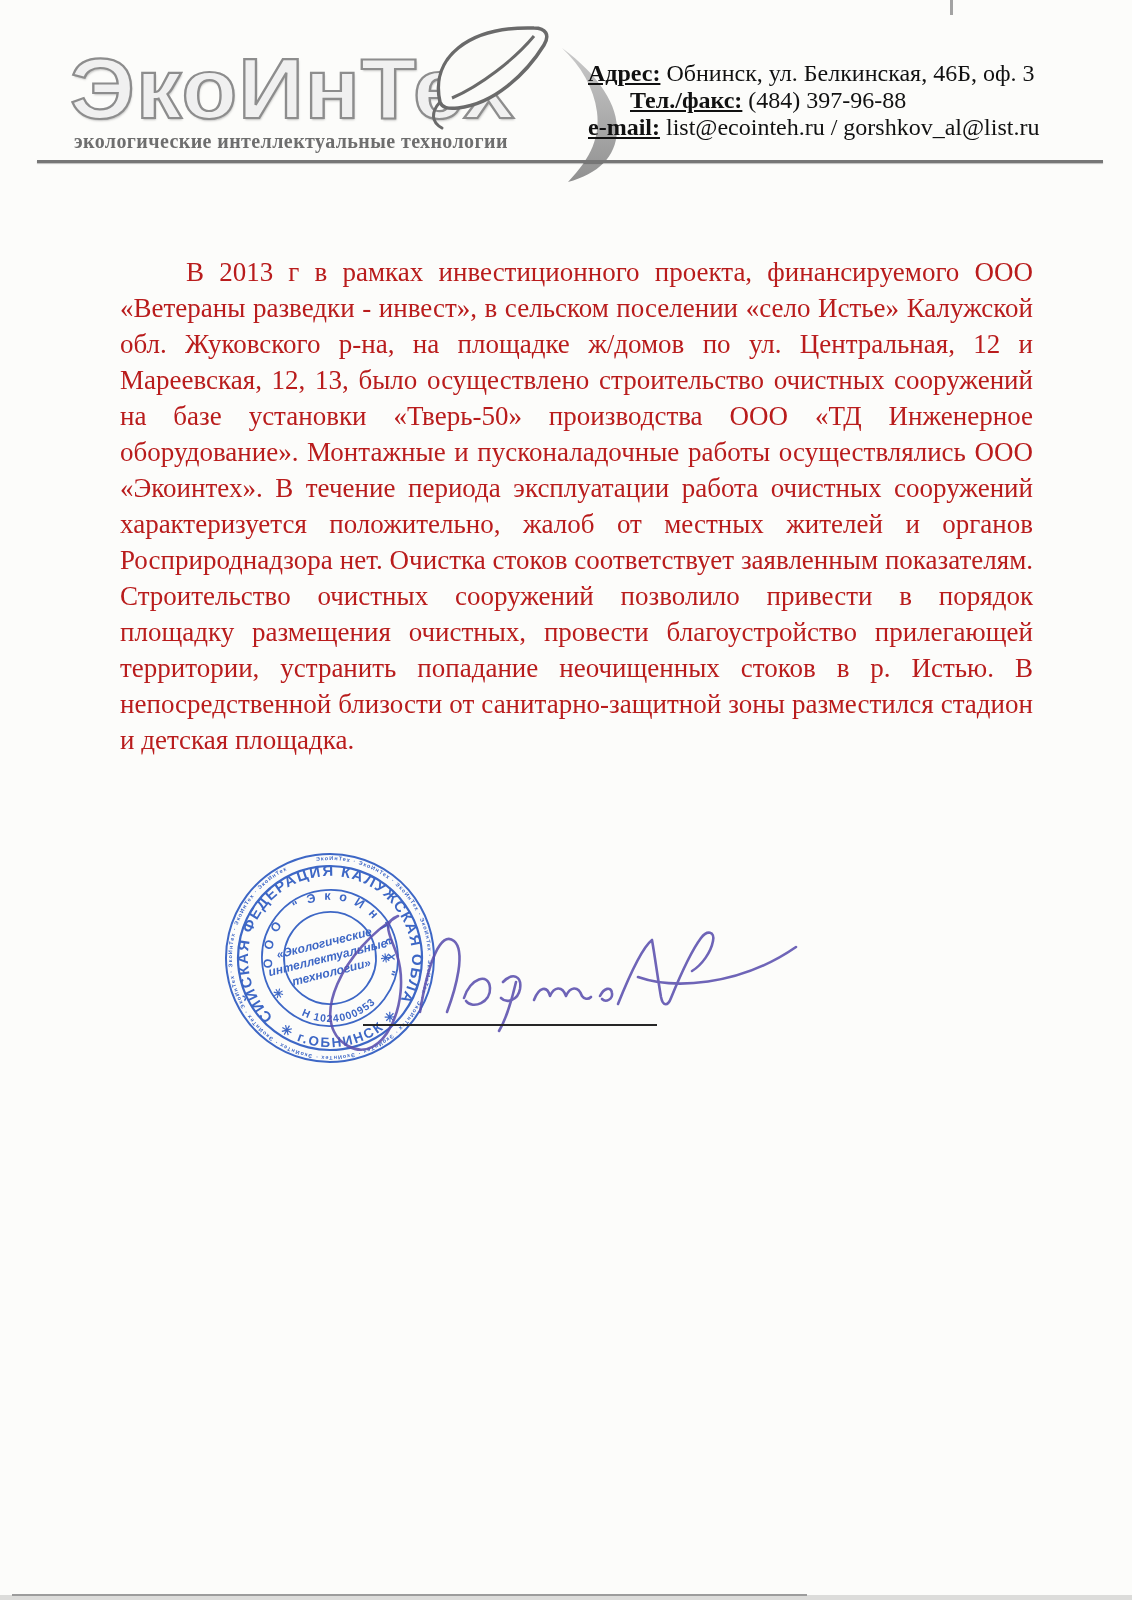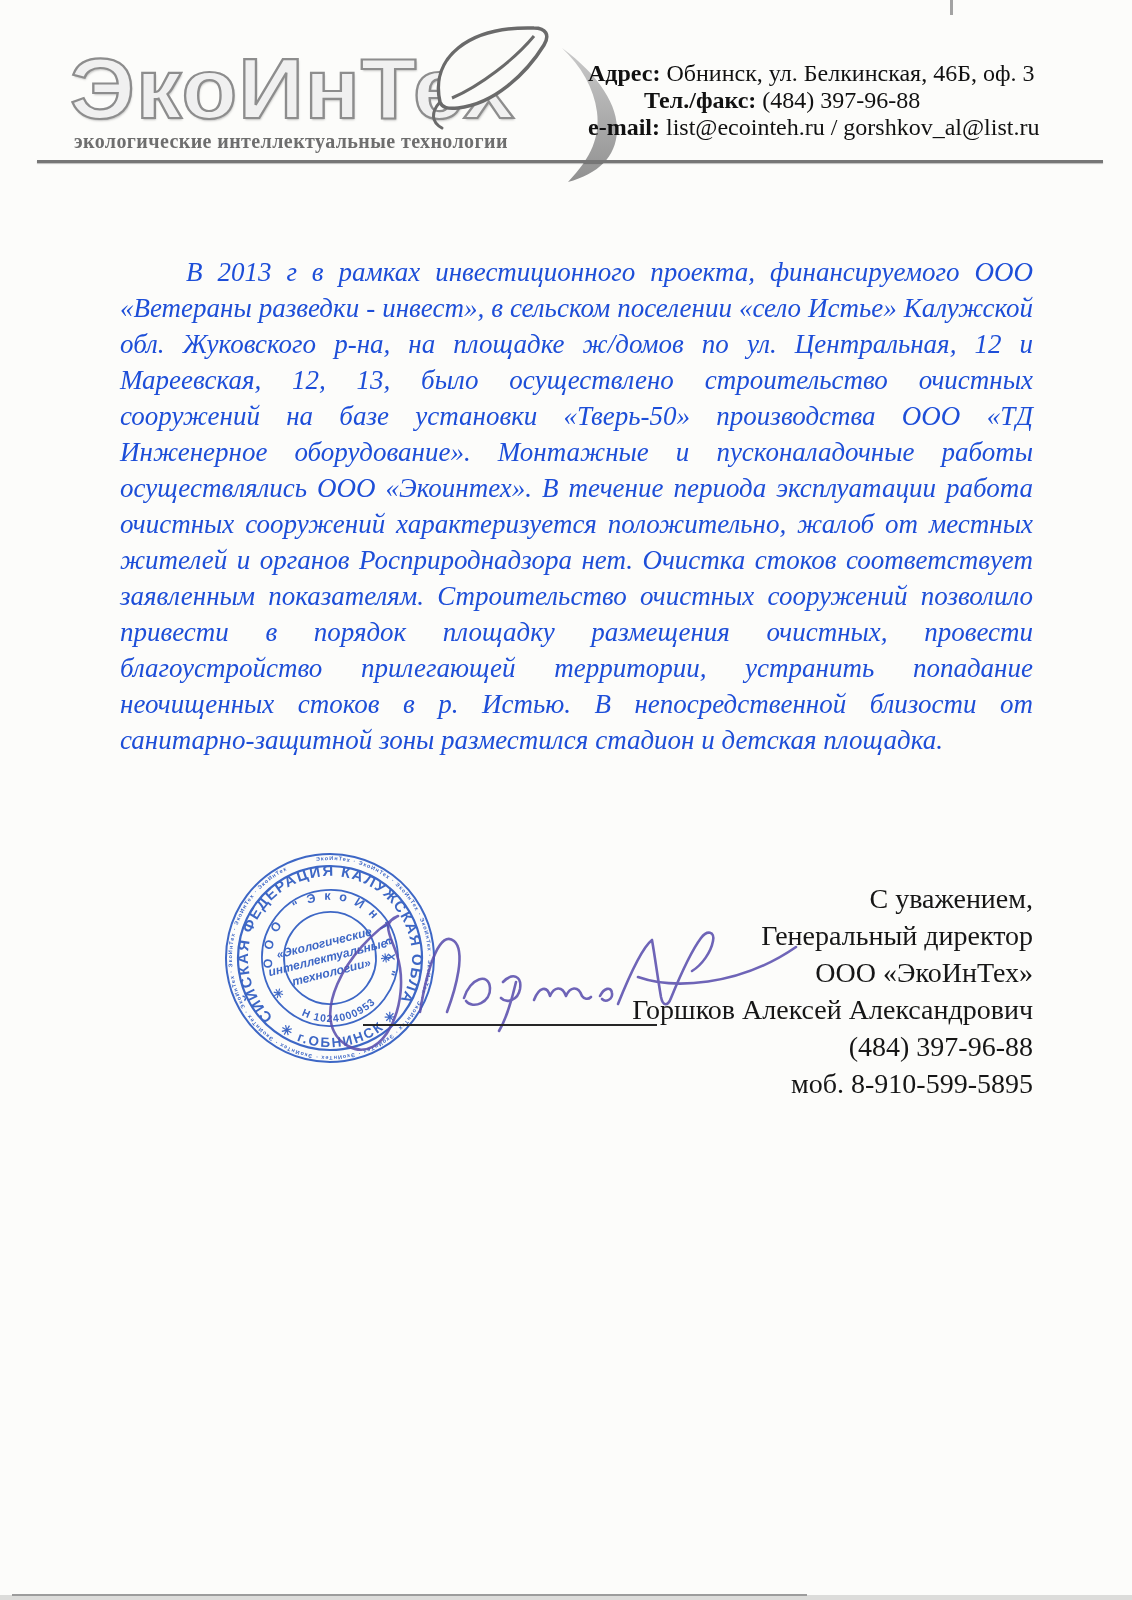--- a/index.html
+++ b/index.html
@@ -18,30 +18,30 @@
             text-shadow:1px 2px 2px rgba(90,90,90,.35);
             transform:scaleX(1.06);transform-origin:left center;white-space:nowrap;}
   .leaf{position:absolute;left:366px;top:-4px;}
   .tagline{position:absolute;left:14px;top:112px;width:500px;
            font-family:Liberation Serif, serif;font-weight:bold;
            font-size:20px;letter-spacing:.4px;color:#6e6e6e;white-space:nowrap;}
 
   .contact{position:absolute;left:588px;top:60px;width:460px;
            font-size:24px;line-height:27px;color:#111;}
   .contact .row{white-space:nowrap;}
-  .contact .row.indent{margin-left:56px;}
-  .contact .lbl{font-weight:bold;}
+  .contact .row.indent{margin-left:42px;}
+  .contact .lbl{font-weight:bold;text-decoration:underline;}
 
   .divider{position:absolute;left:37px;top:160px;width:1066px;height:3px;
            background:#767676;box-shadow:0 1px 1px rgba(0,0,0,.25);}
 
   
   .letter-body{position:absolute;left:120px;top:254px;width:913px;
                font-size:27px;line-height:36px;text-align:justify;
-               color:#1d4ed8;font-style:italic;}
+               color:#b91c1c;}
   .letter-body p{margin:0;text-indent:66px;}
 
   
   .stamp-svg{position:absolute;left:190px;top:818px;opacity:.93;}
   .signature-svg{position:absolute;left:300px;top:895px;}
   .signature-line{position:absolute;left:363px;top:1024px;width:294px;height:0;
                   border-bottom:2px solid #262626;}
   .signoff{position:absolute;right:99px;top:880px;text-align:right;
            font-size:28px;line-height:37px;color:#161616;white-space:nowrap;}
 
@@ -148,26 +148,18 @@
       <path d="M516,982 C512,999 505,1021 499,1031"></path>
       <path d="M534,1000 C539,987 547,985 550,996 C554,987 562,985 566,996 C570,987 578,985 582,996 C584,999 588,1000 591,997"></path>
       <path d="M600,996 C604,988 611,986 612,993 C613,999 606,1003 602,999"></path>
       <path d="M618,1004 C630,974 643,947 652,940 C655,957 658,980 661,997 C663,1007 668,1006 671,998 C680,976 692,950 701,938 C707,930 715,931 713,941 C711,952 702,965 692,971"></path>
       <path d="M638,977 C672,989 738,987 796,947"></path>
     </g>
   </svg>
 
   <div class="signature-line"></div>
 
-  <div class="signoff">
-    <div>С уважением,</div>
-    <div>Генеральный директор</div>
-    <div>ООО «ЭкоИнТех»</div>
-    <div>Горшков Алексей Александрович</div>
-    <div>(484) 397-96-88</div>
-    <div>моб. 8-910-599-5895</div>
-  </div>
 
   <div class="scan-bottom-soft"></div>
   <div class="scan-bottom-line"></div>
   <div class="scan-corner-mark"></div>
 
 </div>
 
 </body></html>

